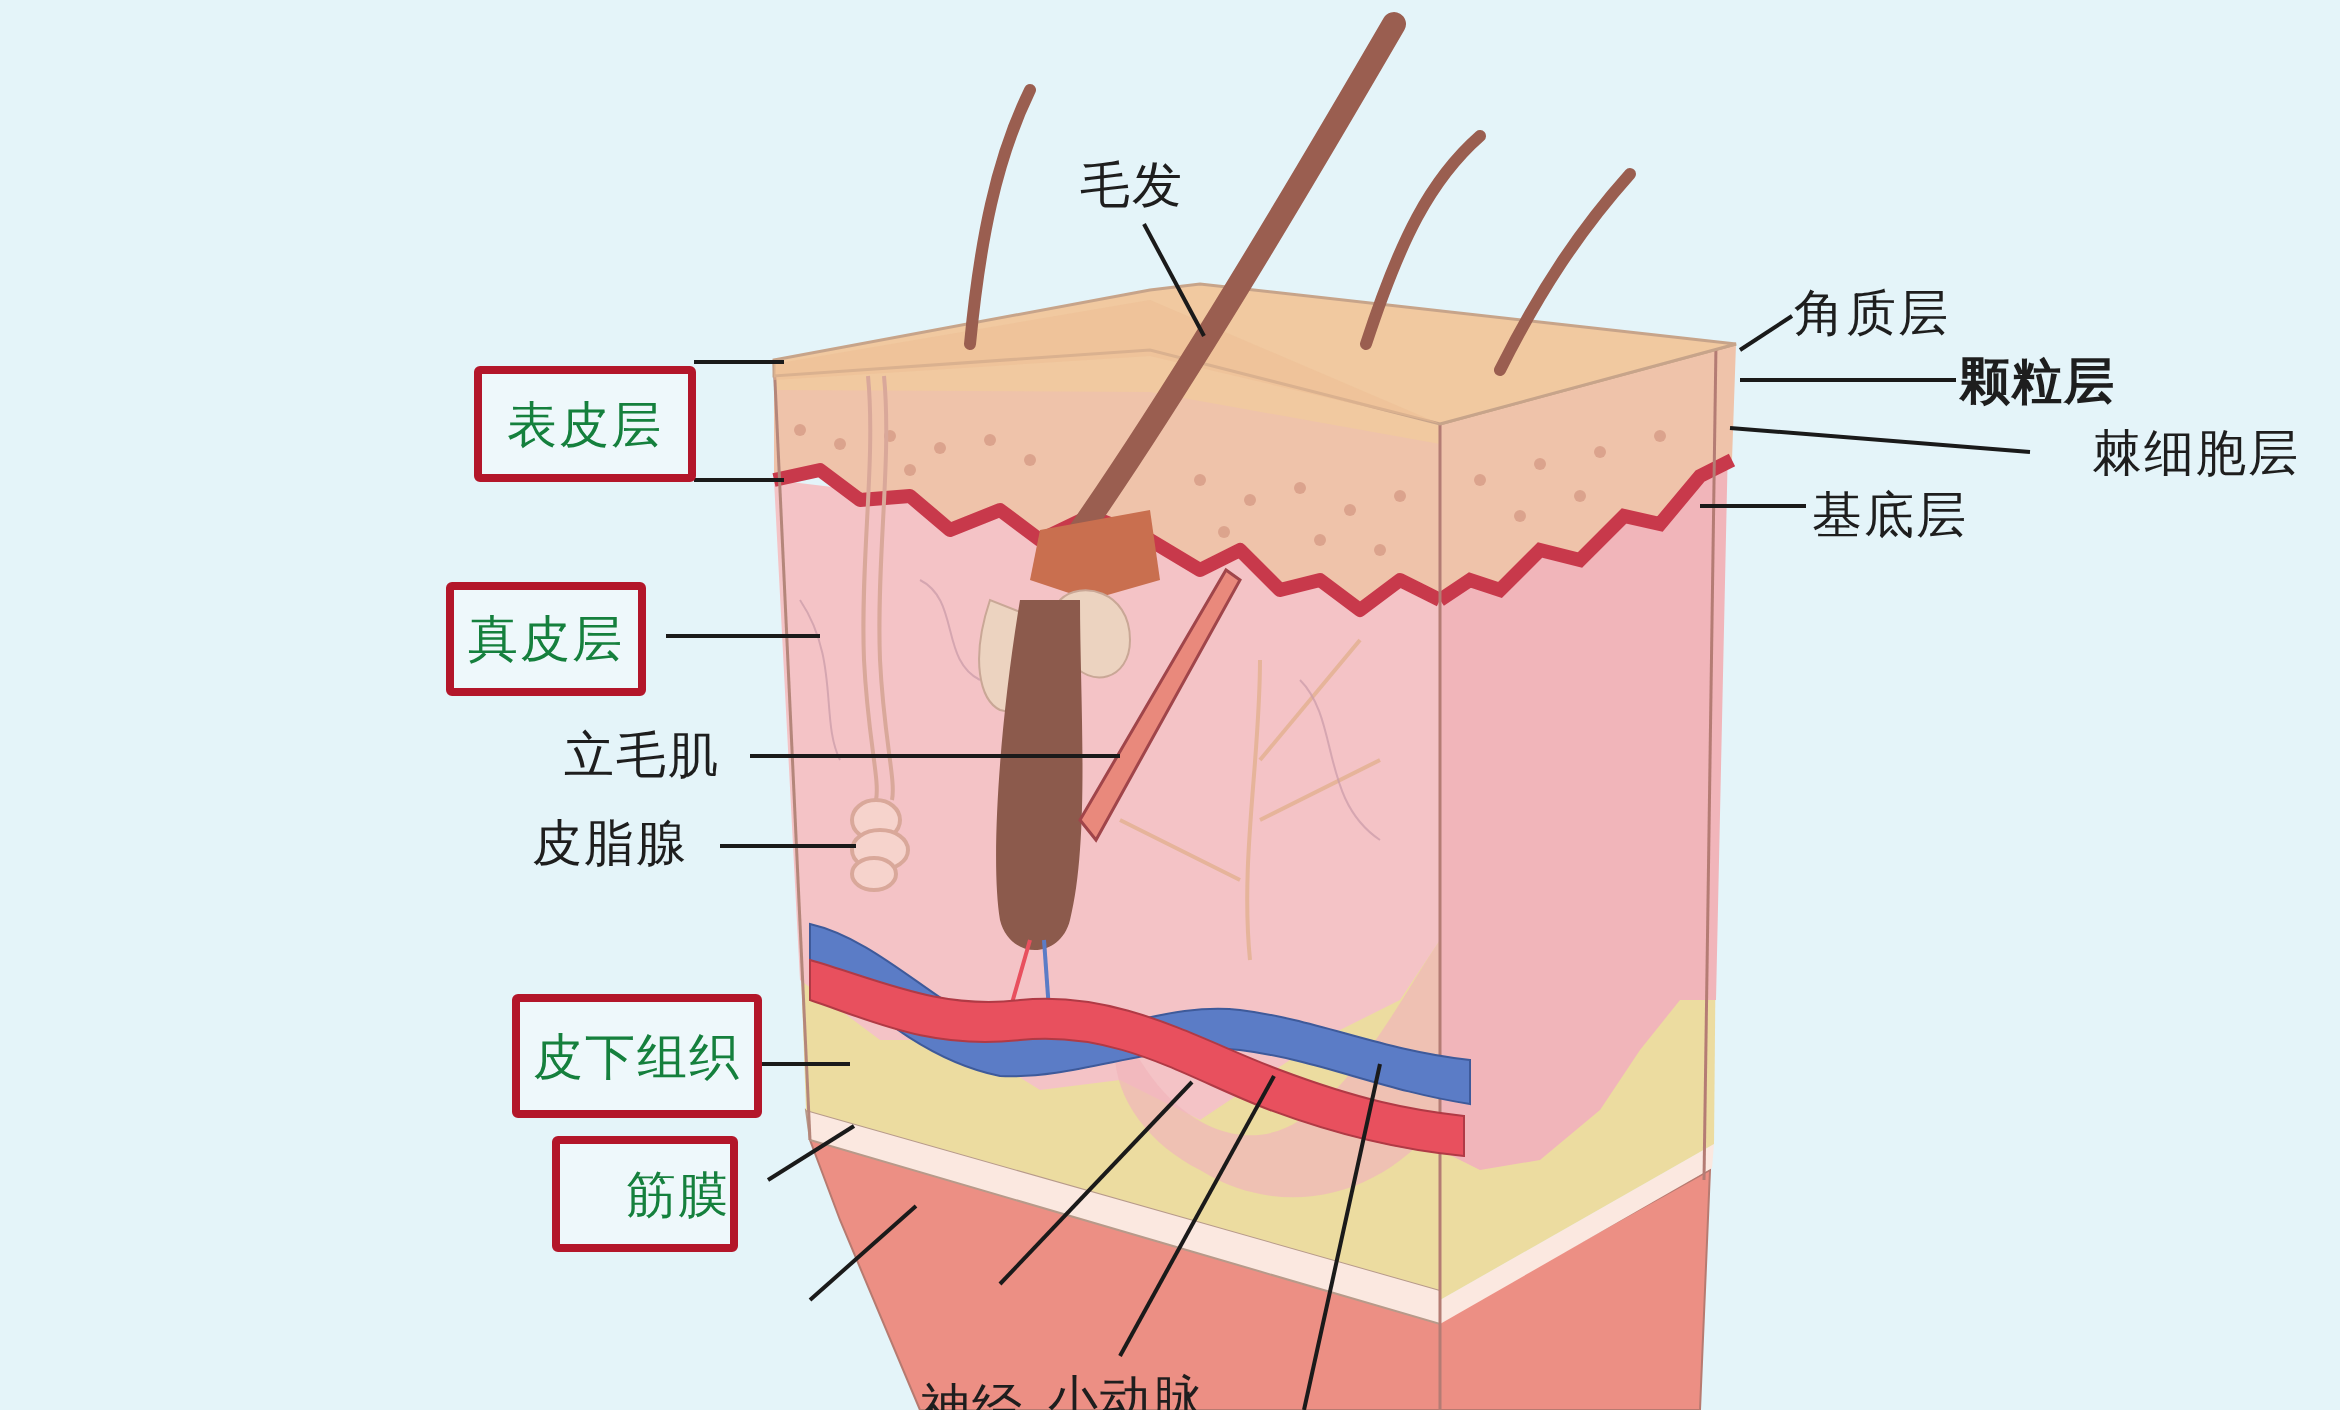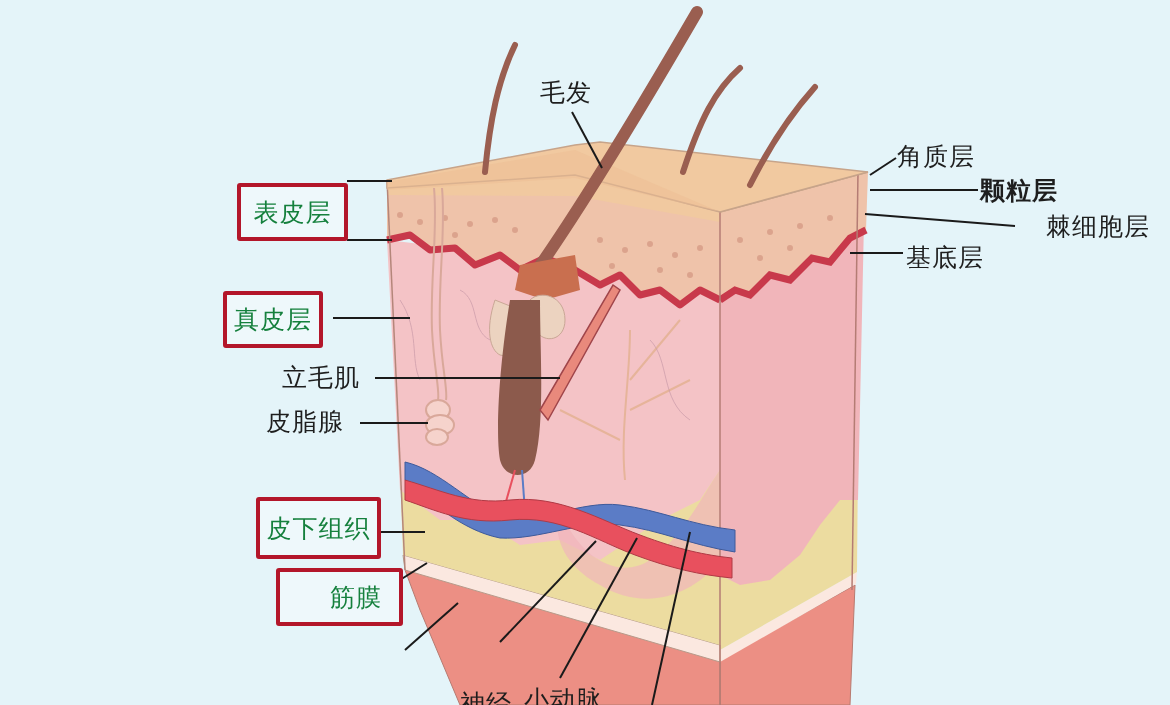--- a/index.html
+++ b/index.html
@@ -187,21 +187,21 @@
 
   <div class="boxed" style="left:237px; top:183px; width:111px; height:58px;">
     <span>表皮层</span>
   </div>
   <div class="boxed" style="left:223px; top:291px; width:100px; height:57px;">
     <span>真皮层</span>
   </div>
   <div class="boxed" style="left:244px; top:497px; width:125px; height:62px;margin-left:12px;">
     <span>皮下组织</span>
   </div>
-  <div class="boxed" style="left:276px; top:568px; width:127px; height:58px;padding-left:33px;">
+  <div class="boxed" style="left:276px; top:568px; width:93px; height:58px;padding-left:33px;">
     <span>筋膜</span>
   </div>
 
   <div class="lbl" style="left:540px; top:78px;">毛发</div>
 
   <div class="lbl" style="left:282px; top:363px;">立毛肌</div>
   <div class="lbl" style="left:266px; top:407px;">皮脂腺</div>
 
   <div class="lbl" style="left:897px; top:142px;">角质层</div>
   <div class="lbl" style="left:980px; top:176px;font-weight:bold;">颗粒层</div>

